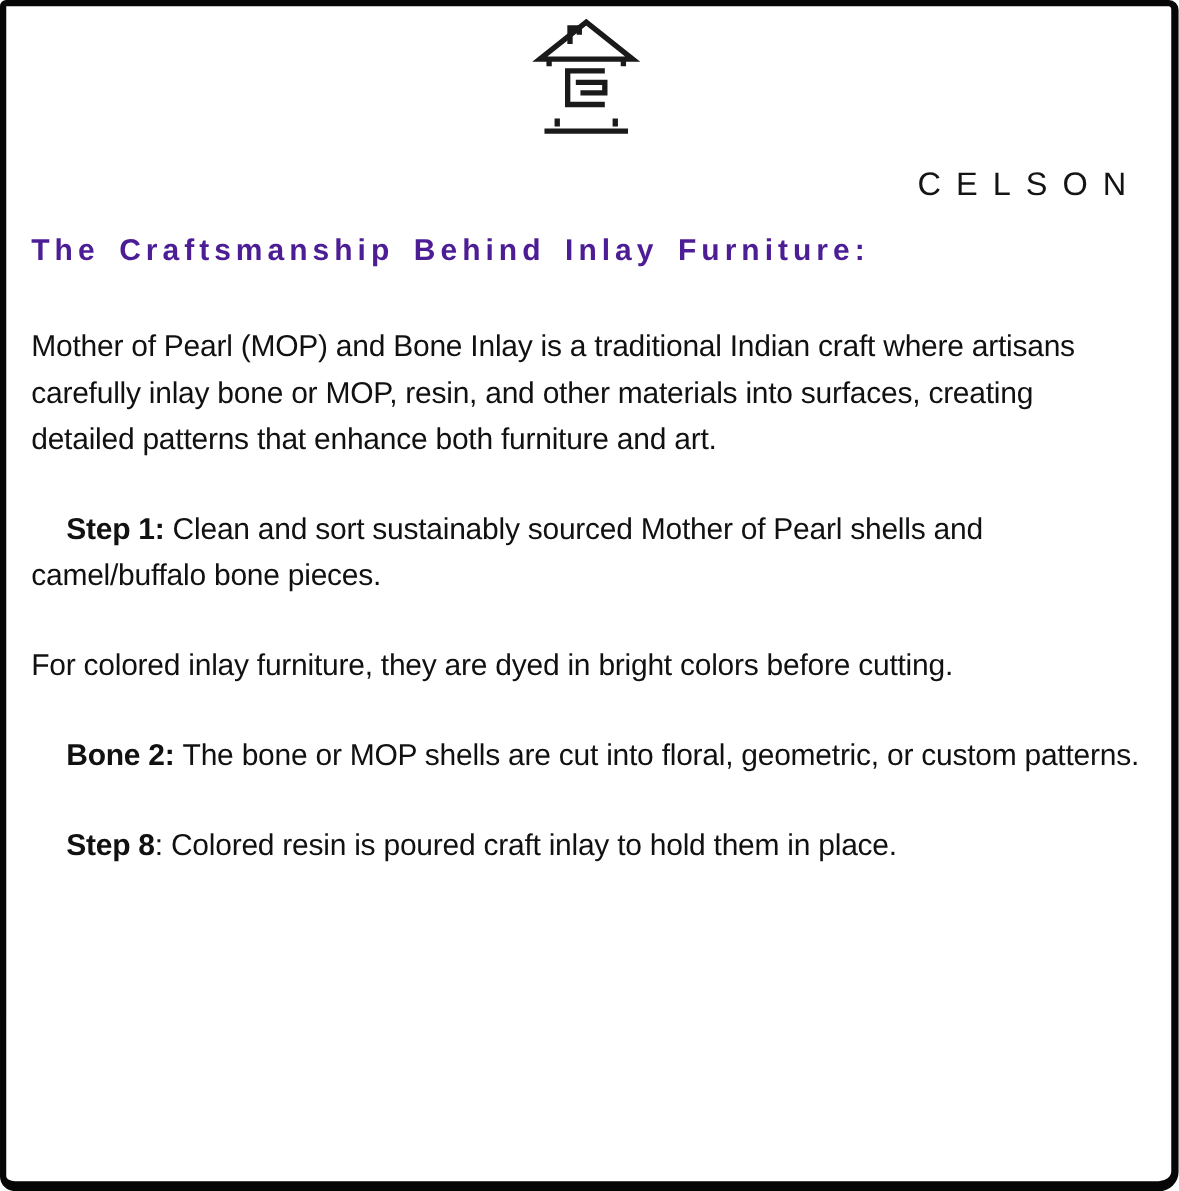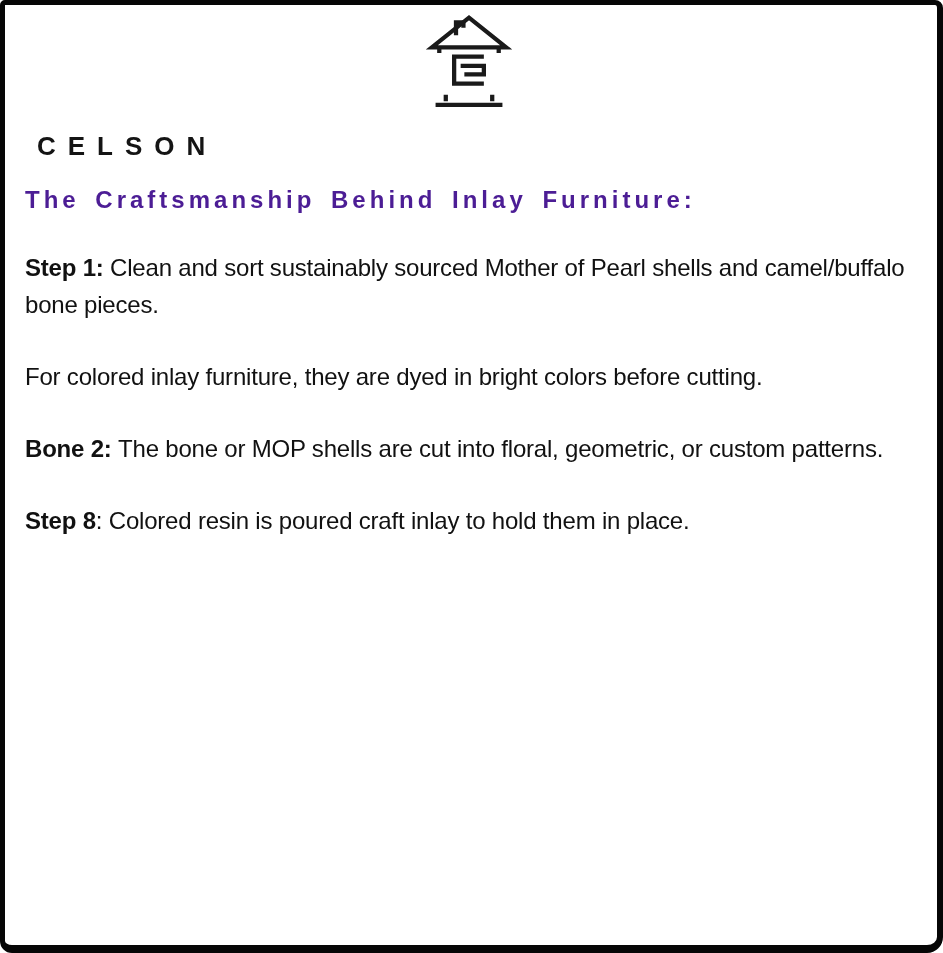--- a/index.html
+++ b/index.html
@@ -26,23 +26,23 @@
     text-align: center;
     margin-top: 6px;
   }
   .logo-wrap svg {
     display: inline-block;
     width: 98px;
     height: 104px;
   }
   .brand {
     margin-top: 10px;
-    text-align: left;
+    text-align: right;
     font-size: 26px;
-    font-weight: 700;
+    font-weight: 400;
     letter-spacing: 12px;
     padding-left: 12px; 
     color: #141414;
   }
   .heading {
     margin-top: 24px;
     font-size: 24px;
     font-weight: 700;
     letter-spacing: 4px;
     word-spacing: 5px;
@@ -54,20 +54,21 @@
     font-size: 24px;
     line-height: 37px;
     letter-spacing: -0.2px;
     color: #111111;
   }
   .para.first {
     margin-top: 44px;
   }
   .step-label {
     font-weight: 700;
+    margin-left: 28px;
   }
 </style>
 </head>
 <body>
 
 <div class="frame">
 
   <div class="logo-wrap">
     
     <svg viewBox="0 0 100 112" fill="none" stroke="#1a1a1a" stroke-width="4.6" stroke-linecap="butt" stroke-linejoin="miter">
@@ -85,20 +86,21 @@
       <path d="M25 95 L25 88 M75 95 L75 88"></path>
 
       <path d="M14 99 L86 99"></path>
     </svg>
   </div>
 
   <div class="brand">CELSON</div>
 
   <div class="heading">The Craftsmanship Behind Inlay Furniture:</div>
 
+  <p class="para first">Mother of Pearl (MOP) and Bone Inlay is a traditional Indian craft where artisans carefully inlay bone or MOP, resin, and other materials into surfaces, creating detailed patterns that enhance both furniture and art.</p>
 
   <p class="para"><span class="step-label">Step 1: </span><span>Clean and sort sustainably sourced Mother of Pearl shells and camel/buffalo bone pieces.</span></p>
 
   <p class="para">For colored inlay furniture, they are dyed in bright colors before cutting.</p>
 
   <p class="para"><span class="step-label">Bone 2: </span><span>The bone or MOP shells are cut into floral, geometric, or custom patterns.</span></p>
 
 
   <p class="para"><span class="step-label">Step 8</span><span>: Colored resin is poured craft inlay to hold them in place.</span></p>
 

